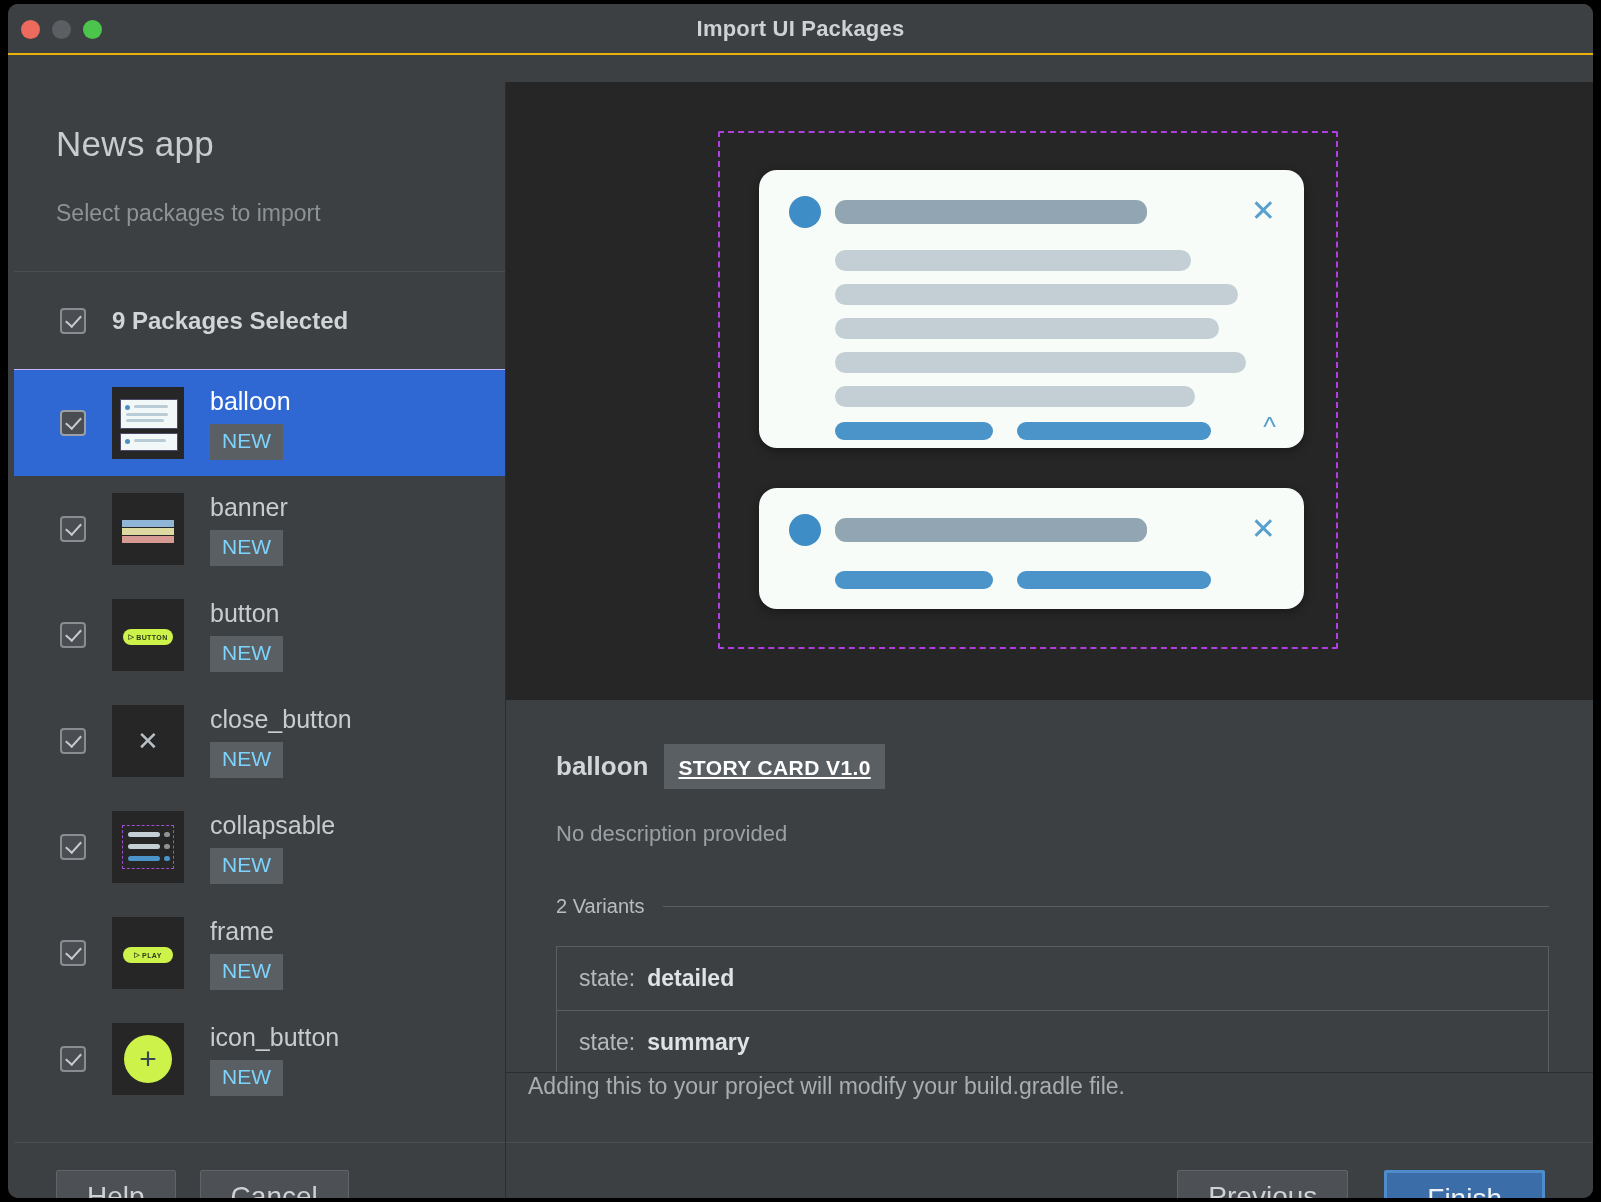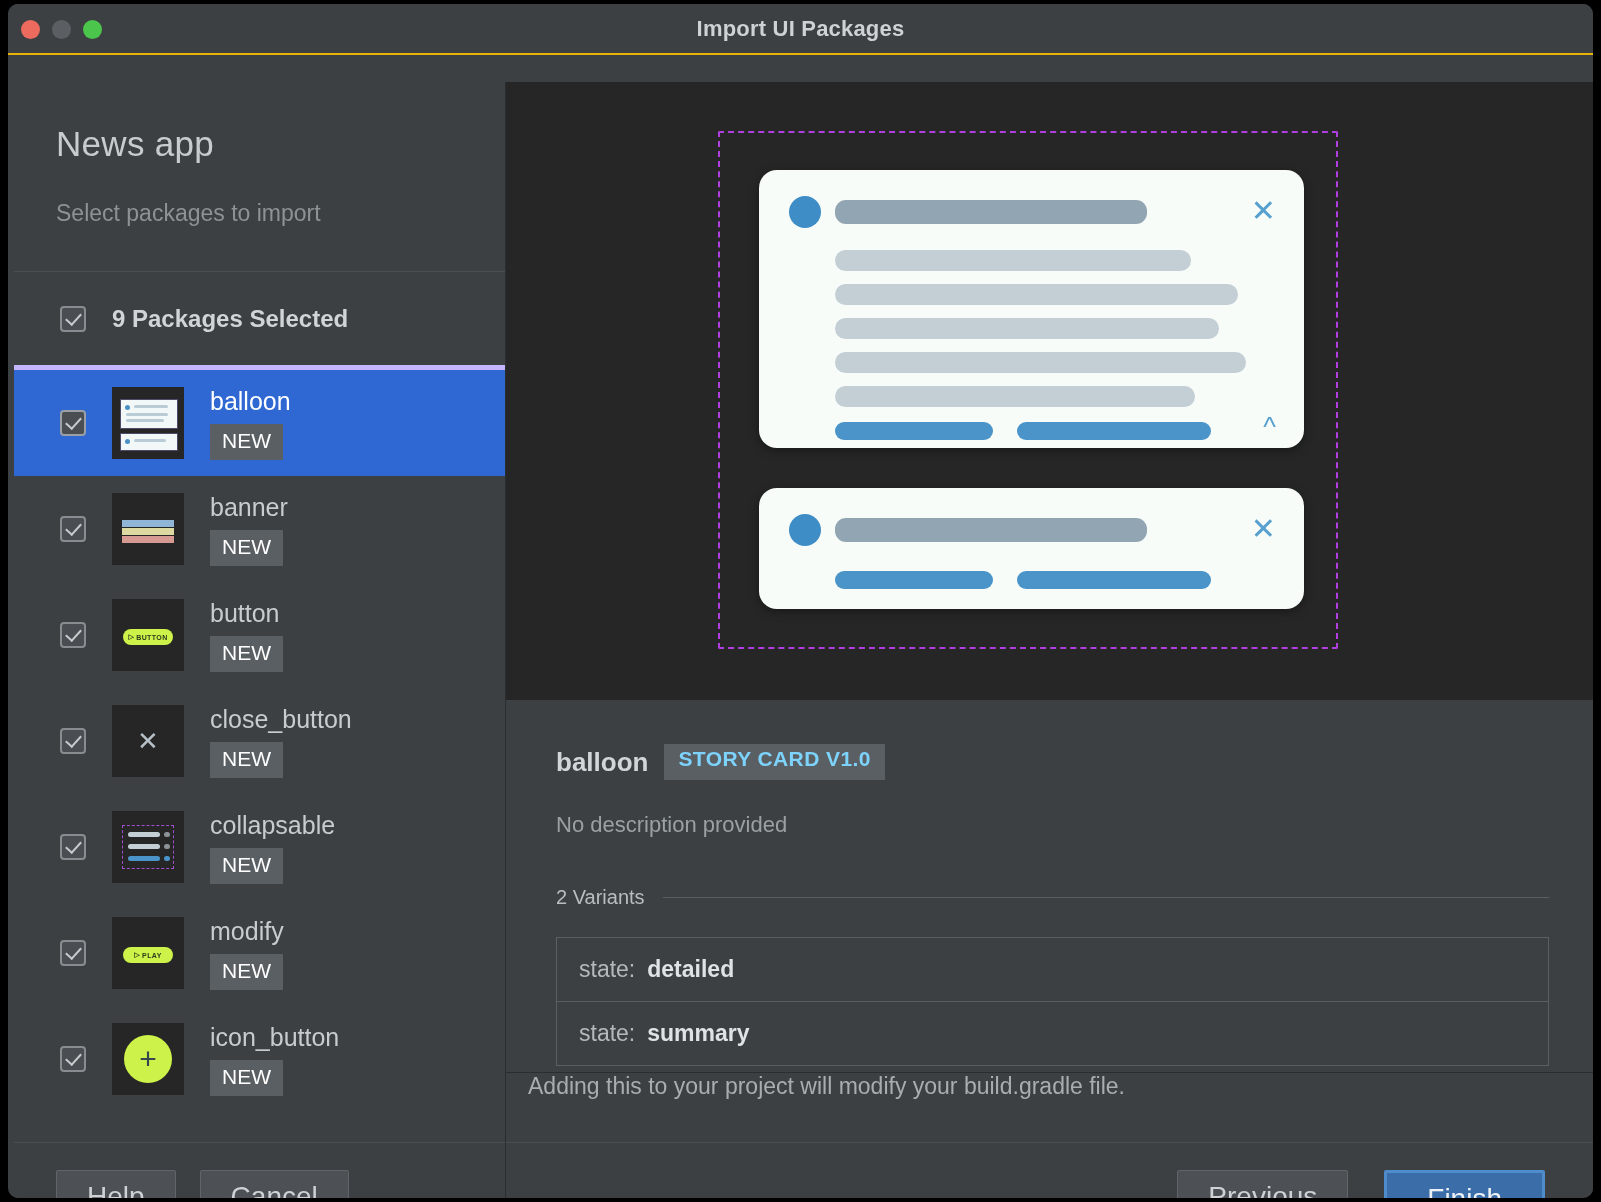--- a/index.html
+++ b/index.html
@@ -91,21 +91,21 @@
     color: #8d9296;
     font-size: 23px;
   }
 
   .sb-select-all {
     height: 98px;
     box-sizing: border-box;
     display: flex;
     align-items: center;
     padding-left: 46px;
-    border-bottom: 5px solid #c4b5fd;
+    border-bottom: 1px solid #c4b5fd;
   }
   .sel-all-label {
     margin-left: 26px;
     color: #d2d5d8;
     font-size: 24px;
     font-weight: bold;
   }
 
   
   .cbox {
@@ -161,21 +161,21 @@
   }
   .pkg-name {
     color: #c9cccf;
     font-size: 25px;
   }
   .row.selected .pkg-name { color: #ffffff; }
   .badge-new {
     margin-top: 8px;
     align-self: flex-start;
     background: #5a5f63;
-    color: #ffffff;
+    color: #7dd3fc;
     font-size: 21px;
     padding: 5px 12px 7px 12px;
   }
 
   
   .t-balloon .card-a {
     position: absolute; left: 8px; top: 12px; width: 56px; height: 28px;
     background: #f2f7f8; border: 1px solid #4e4a6a;
   }
   .t-balloon .card-b {
@@ -314,25 +314,26 @@
     align-items: center;
     gap: 16px;
   }
   .det-name {
     color: #d3d6d9;
     font-size: 26px;
     font-weight: bold;
   }
   .det-tag {
     background: #5a5f63;
-    color: #7dd3fc;
+    color: #ffffff;
     font-size: 21px;
     font-weight: bold;
-    padding: 3px 14px 9px 14px;
+    padding: 12px 14px 9px 14px;
     letter-spacing: .4px;
+    text-decoration: underline;
   }
   .det-desc {
     margin-top: 32px;
     color: #9aa0a4;
     font-size: 22px;
   }
   .variants-head {
     margin-top: 48px;
     display: flex;
     align-items: center;
@@ -497,21 +498,21 @@
 
         <div class="row">
           <div class="cbox"></div>
           <div class="thumb t-frame">
             <div class="pill">
                 <span>▷</span>
                 <span>PLAY</span>
               </div>
           </div>
           <div class="row-text">
-            <div class="pkg-name">modify</div>
+            <div class="pkg-name">frame</div>
             <div class="badge-new">NEW</div>
           </div>
         </div>
 
         <div class="row">
           <div class="cbox"></div>
           <div class="thumb t-iconbtn">
             <div class="circ">+</div>
           </div>
           <div class="row-text">

